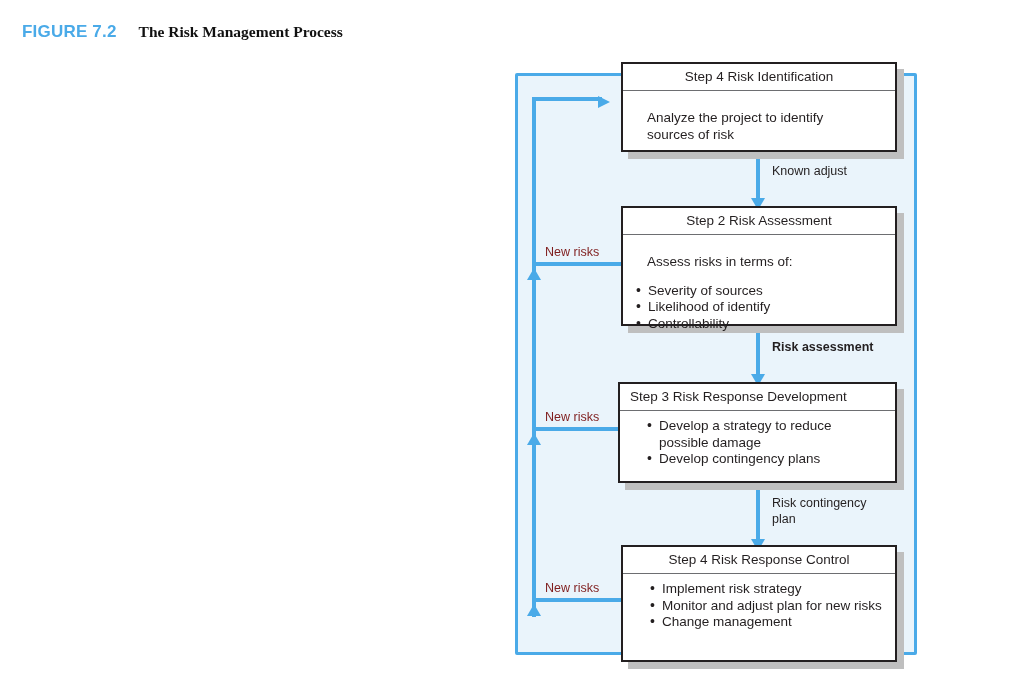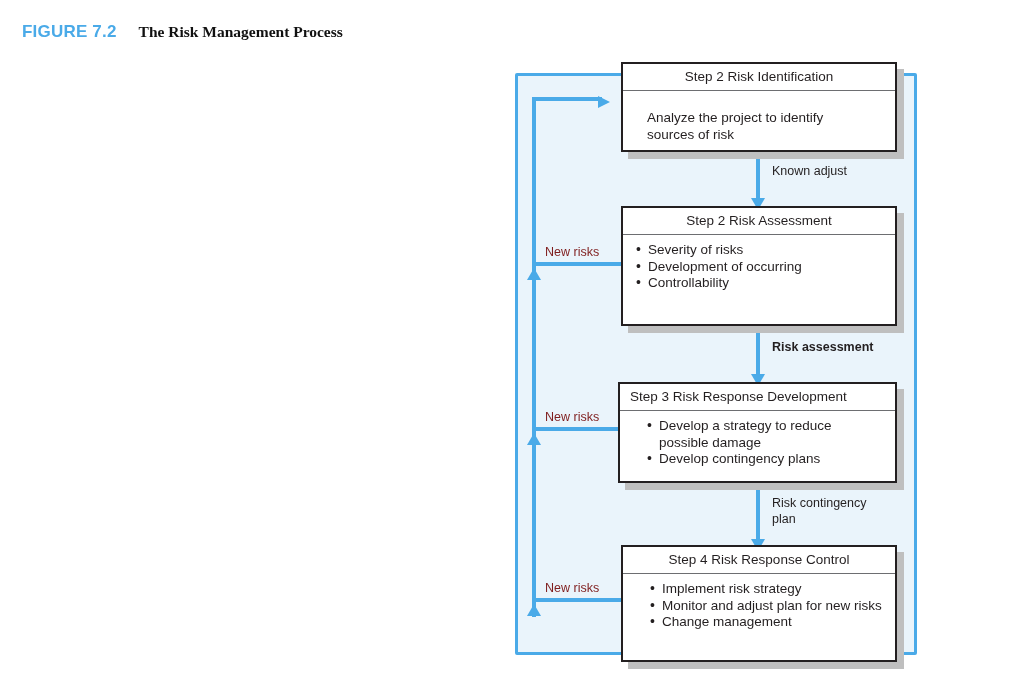--- a/index.html
+++ b/index.html
@@ -129,32 +129,33 @@
 
   <div class="fwd" style="left:756px;top:326px;height:50px;"></div>
   <div class="fwd-head" style="left:751px;top:374px;"></div>
   <div class="fwd-label" style="left:772px;top:339px;font-weight:bold;">Risk assessment</div>
 
   <div class="fwd" style="left:756px;top:483px;height:58px;"></div>
   <div class="fwd-head" style="left:751px;top:539px;"></div>
   <div class="fwd-label" style="left:772px;top:495px;width:120px;white-space:normal;">Risk contingency plan</div>
 
   <div class="pbox" style="left:621px;top:62px;width:276px;height:90px;">
-    <div class="hdr">Step 2 Risk Identification</div>
+    <div class="hdr">Step 4 Risk Identification</div>
     <div class="body">
       <p>Analyze the project to identify sources of risk</p>
     </div>
   </div>
 
   <div class="pbox" style="left:621px;top:206px;width:276px;height:120px;">
     <div class="hdr">Step 2 Risk Assessment</div>
     <div class="body">
+      <p>Assess risks in terms of:</p>
       <ul>
-        <li>Severity of risks</li>
-        <li>Development of occurring</li>
+        <li>Severity of sources</li>
+        <li>Likelihood of identify</li>
         <li>Controllability</li>
       </ul>
     </div>
   </div>
 
   <div class="pbox" style="left:618px;top:382px;width:279px;height:101px;">
     <div class="hdr" style="text-align:left;padding-left:10px;">Step 3 Risk Response Development</div>
     <div class="body">
       <ul class="indent">
         <li>Develop a strategy to reduce possible damage</li>

